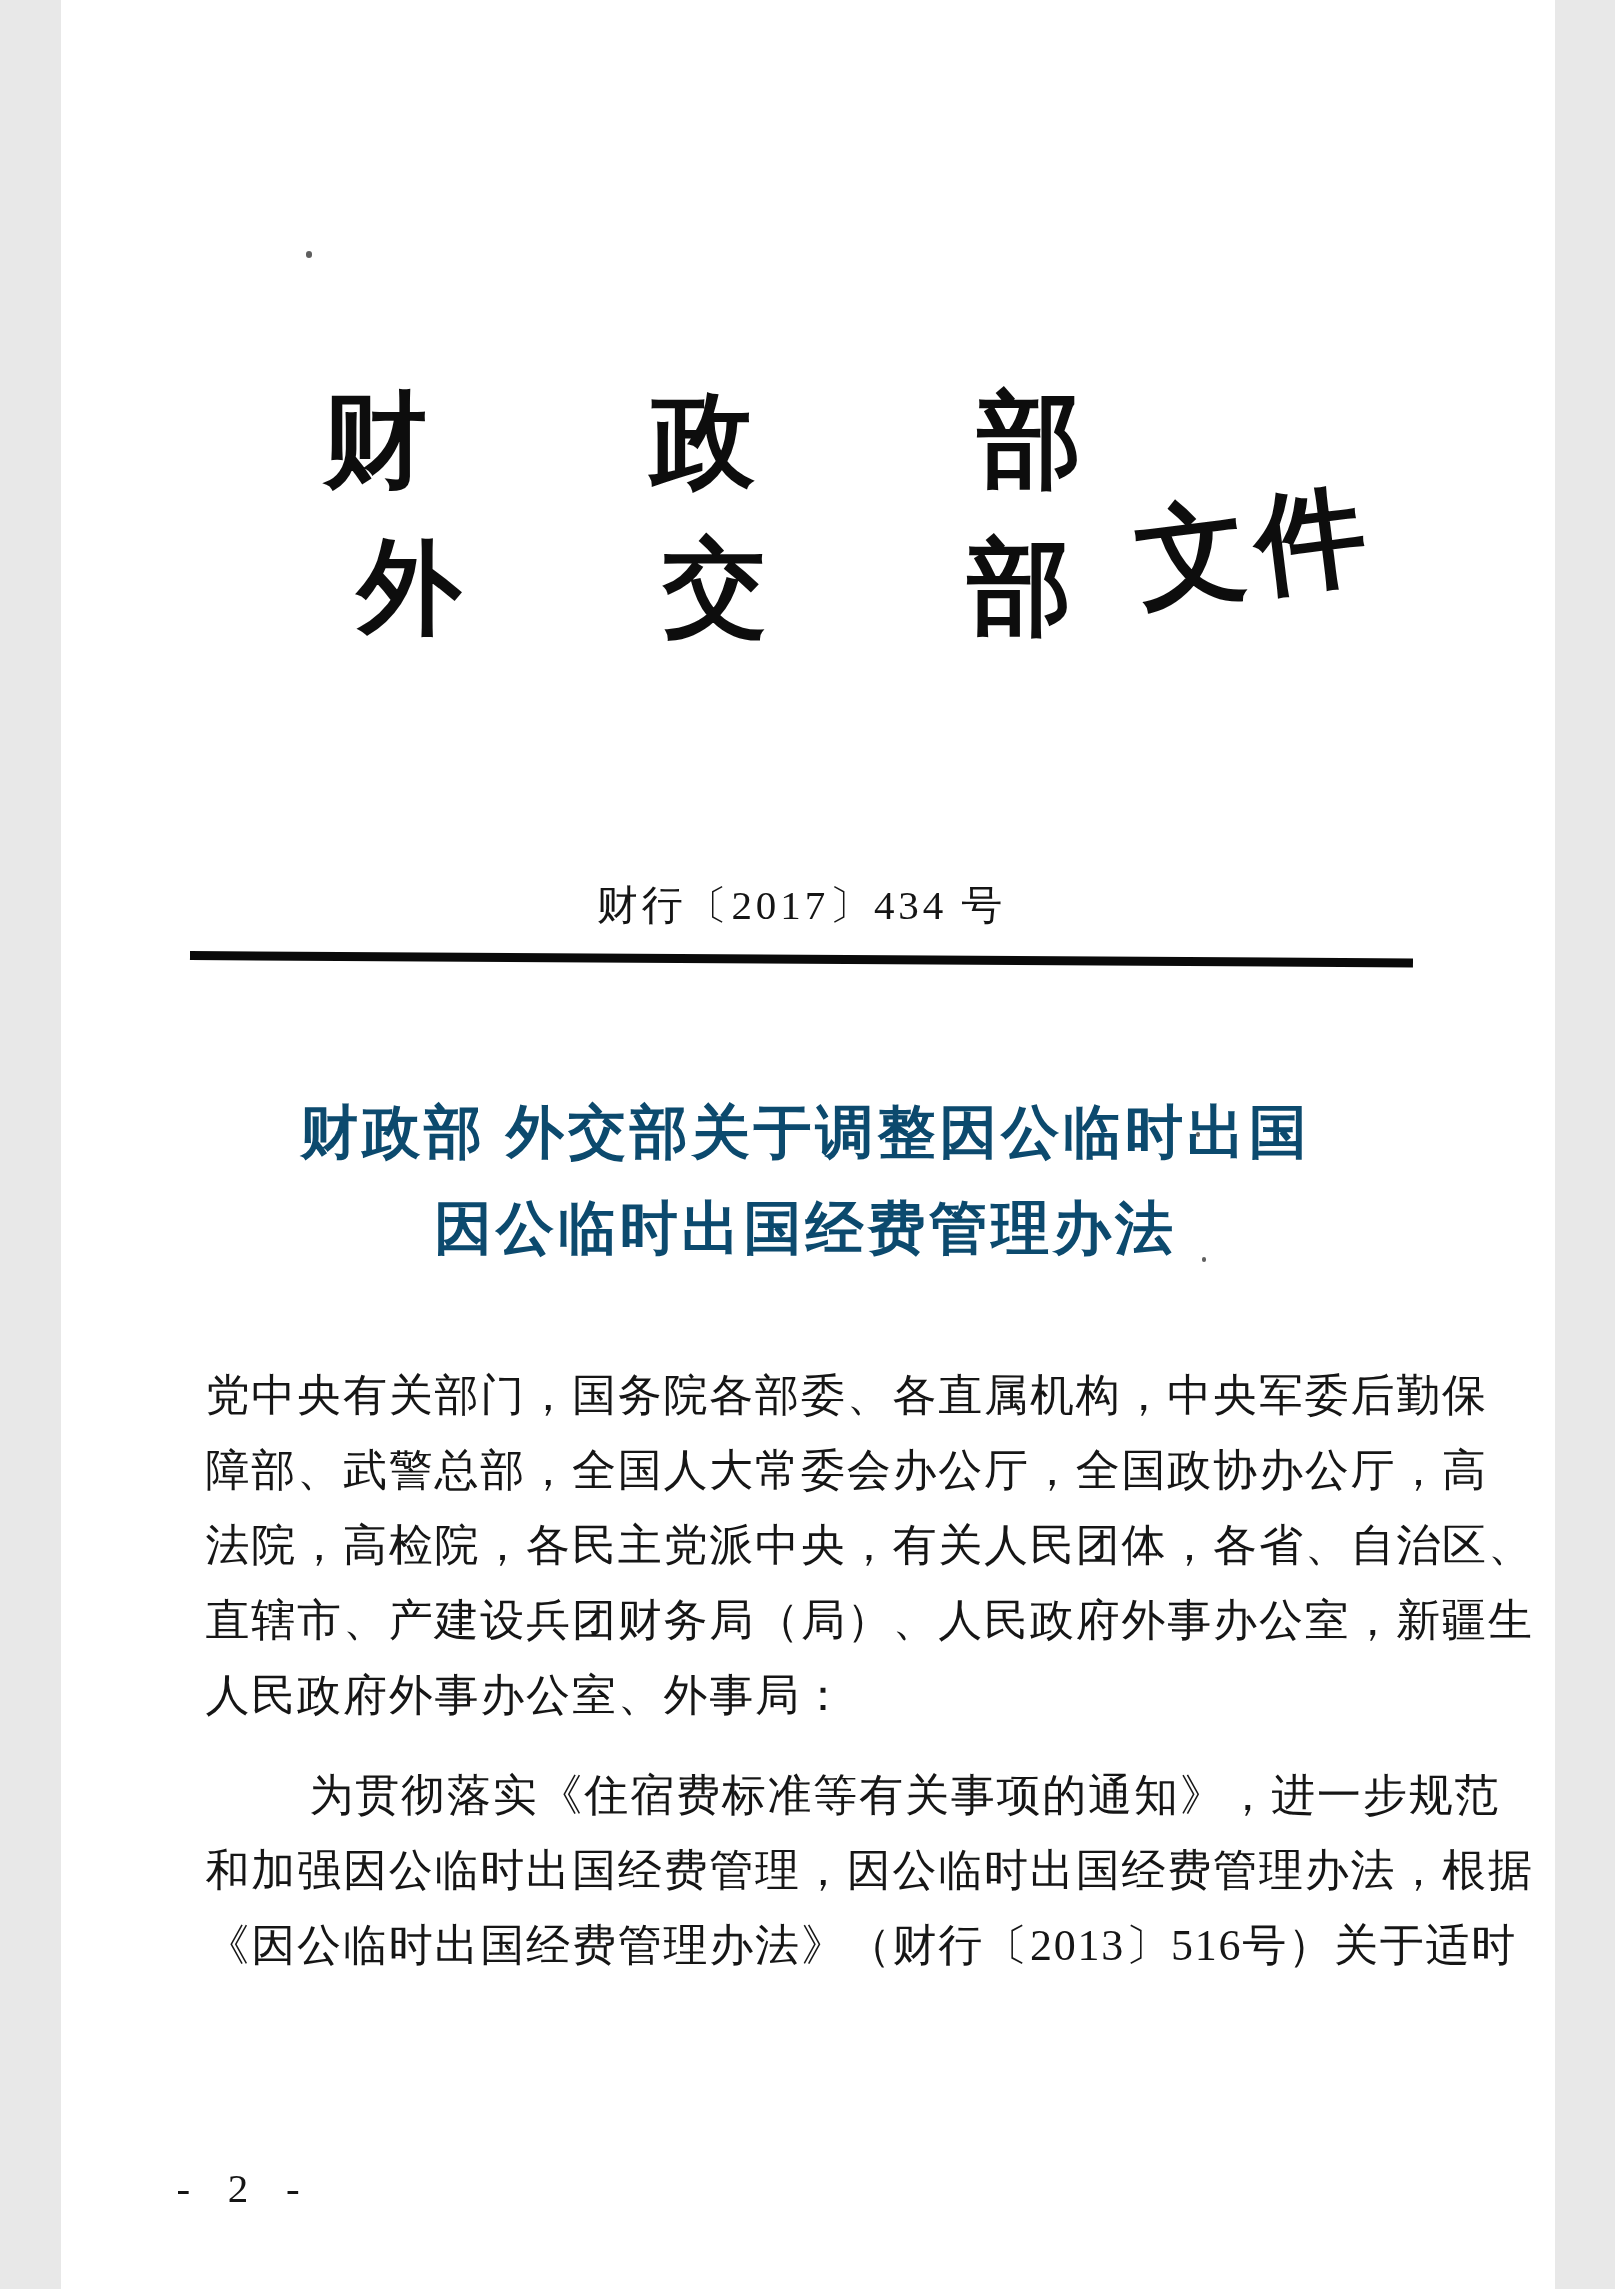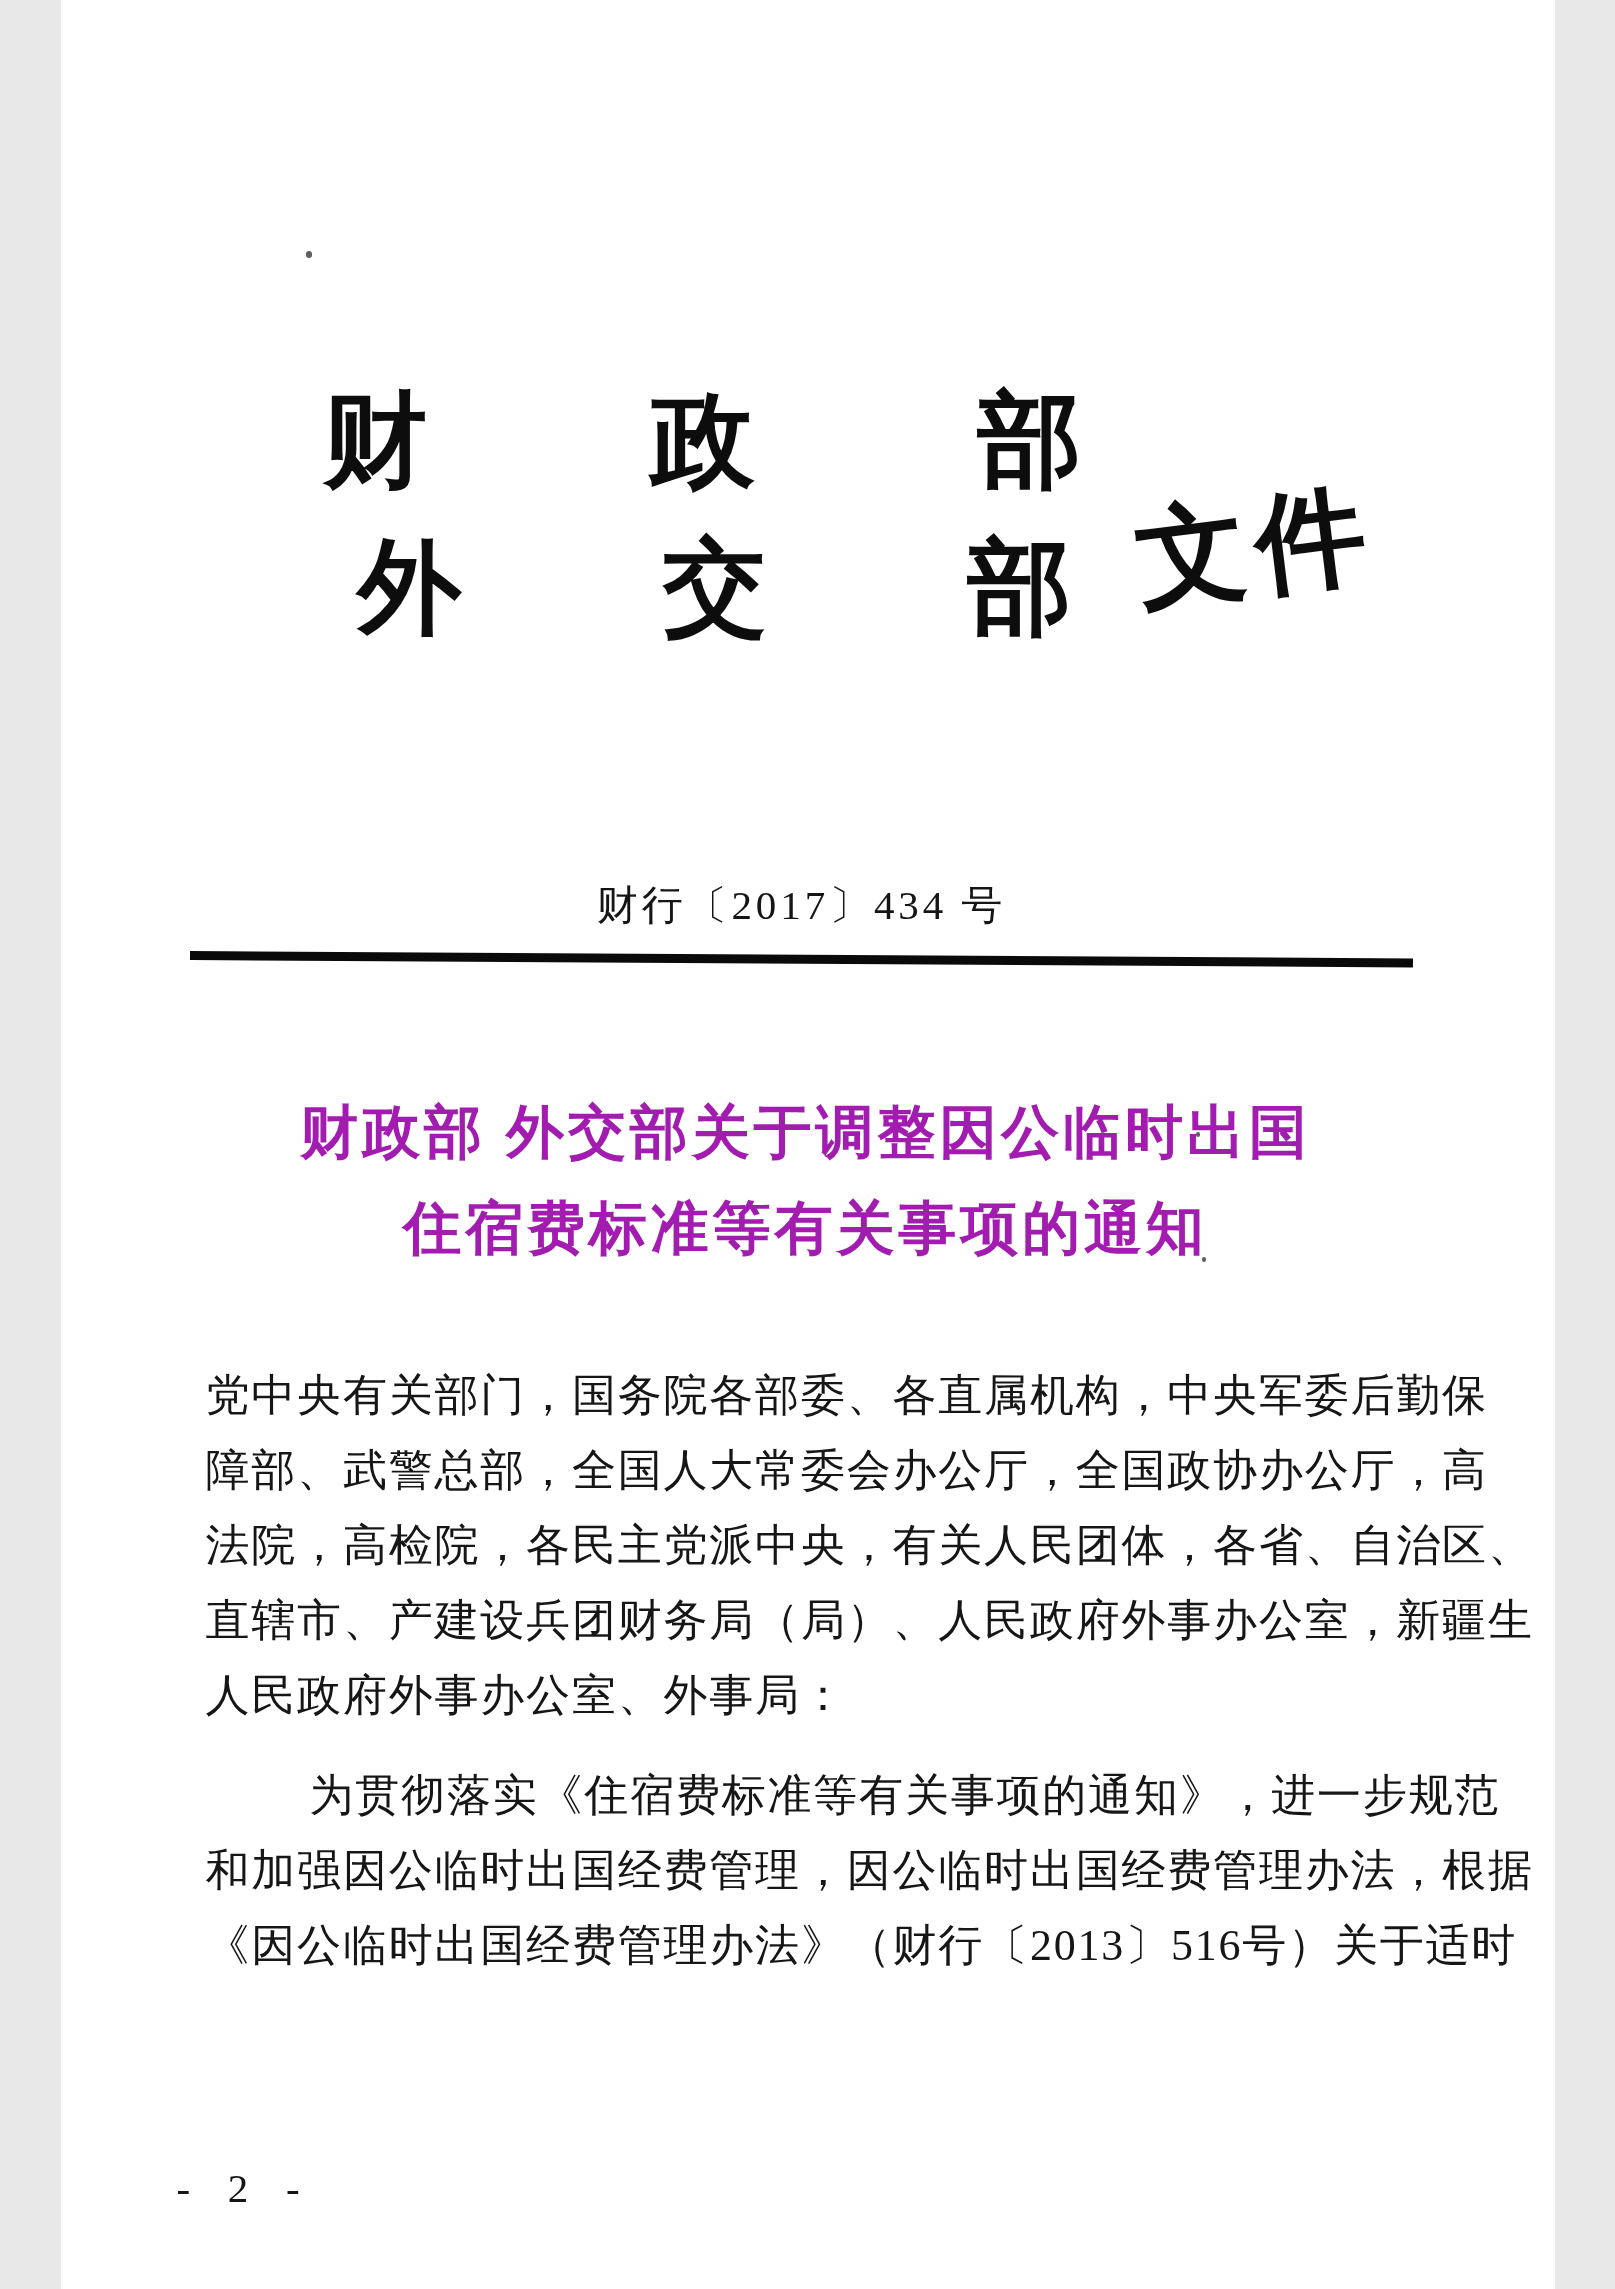--- a/index.html
+++ b/index.html
@@ -62,21 +62,21 @@
   .title-block {
     position: absolute;
     left: 59px; top: 1084px;
     width: 1372px;
     text-align: center;
     font-family: "Liberation Sans", "DejaVu Sans", sans-serif;
     font-weight: 900;
     font-size: 58px;
     line-height: 96px;
     letter-spacing: 3.9px;
-    color: #a21caf;
+    color: #0c4a6e;
     white-space: nowrap;
   }
 
   
   .body-block {
     position: absolute;
     left: 145px; top: 1358px;
     width: 1333px;
     font-size: 44px;
     letter-spacing: 1.8px;
@@ -120,21 +120,21 @@
   <div class="lh-row lh-row1">财政部</div>
   <div class="lh-row lh-row2">外交部</div>
   <div class="lh-suffix">文件</div>
 
   <div class="doc-number">财行〔2017〕434 号</div>
 
   <div class="rule"></div>
 
   <div class="title-block">
     <div>财政部 外交部关于调整因公临时出国</div>
-    <div>住宿费标准等有关事项的通知</div>
+    <div>因公临时出国经费管理办法</div>
   </div>
 
   <div class="body-block">
     <div class="body-line">党中央有关部门，国务院各部委、各直属机构，中央军委后勤保</div>
     <div class="body-line">障部、武警总部，全国人大常委会办公厅，全国政协办公厅，高</div>
     <div class="body-line">法院，高检院，各民主党派中央，有关人民团体，各省、自治区、</div>
     <div class="body-line">直辖市、产建设兵团财务局（局）、人民政府外事办公室，新疆生</div>
     <div class="body-line">人民政府外事办公室、外事局：</div>
     <div class="body-line indent">为贯彻落实《住宿费标准等有关事项的通知》，进一步规范</div>
     <div class="body-line">和加强因公临时出国经费管理，因公临时出国经费管理办法，根据</div>

